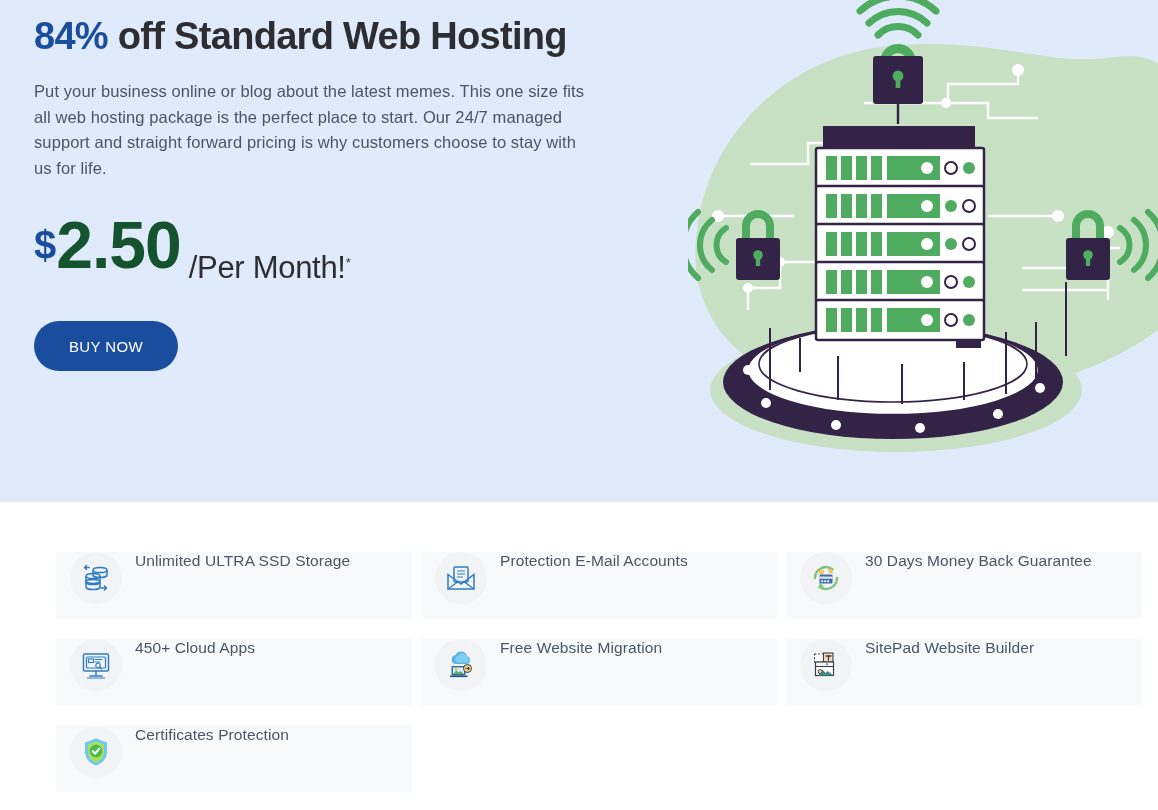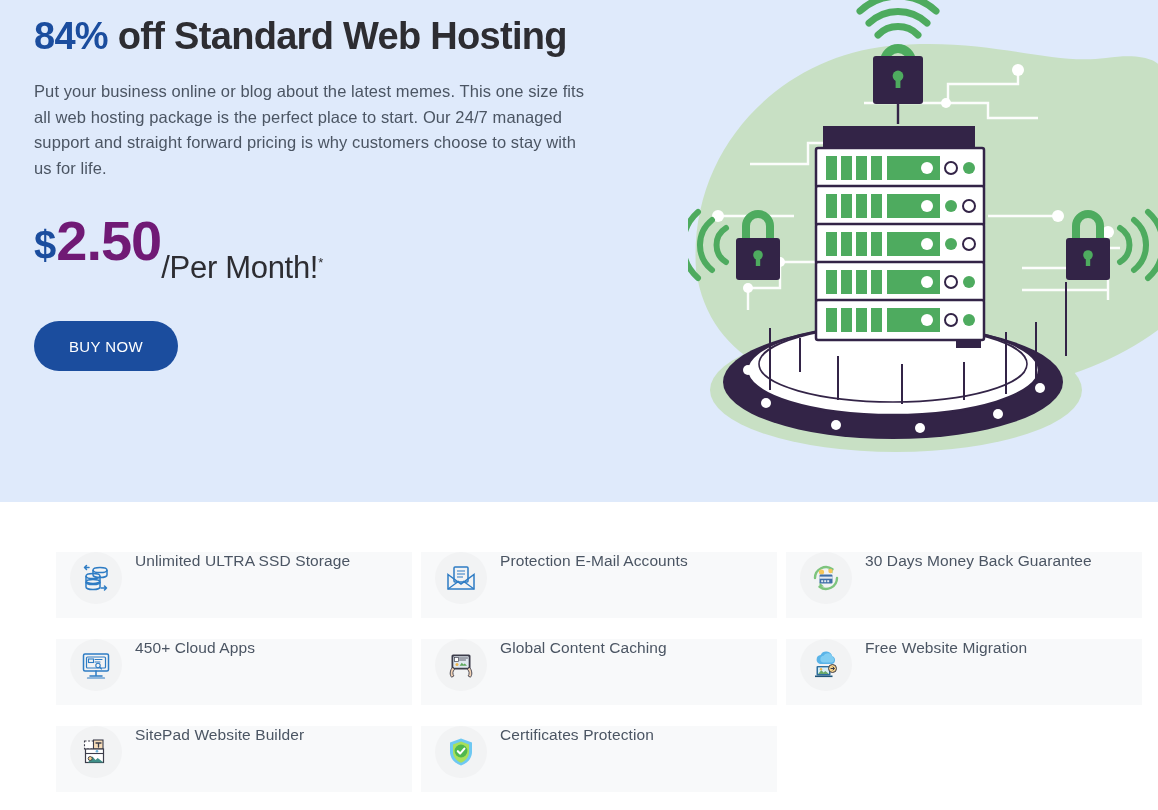--- a/index.html
+++ b/index.html
@@ -50,32 +50,33 @@
     height: 80px;
   }
   .price-currency {
     font-size: 40px;
     font-weight: 700;
     color: #1b4d9e;
     line-height: 1;
     margin-top: 10px;
   }
   .price-amount {
-    font-size: 56px;
+    font-size: 66px;
     font-weight: 700;
-    color: #701a75;
+    color: #14532d;
     line-height: 0.92;
     letter-spacing: -1px;
   }
   .price-period {
     font-size: 31px;
     color: #2d2d32;
     line-height: 1;
     align-self: flex-end;
     margin-bottom: 12px;
+    margin-left: 8px;
     letter-spacing: -0.3px;
   }
   .price-asterisk {
     font-size: 13px;
     vertical-align: super;
     color: #2d2d32;
   }
 
   .buy-btn {
     margin-top: 26px;
@@ -390,35 +391,20 @@
           <path d="M15 10.5h7M15 13h5" stroke-width="1.1" stroke-linecap="round"></path>
           <circle cx="18" cy="16.5" r="2.2" stroke-width="1.1"></circle>
           <path d="M19.7 18.2l1.8 1.8" stroke-width="1.1" stroke-linecap="round"></path>
           <path d="M16 22v4M10 27h12" stroke-linecap="round"></path>
           <path d="M7.5 29h17" stroke-linecap="round" stroke-width="1.2"></path>
         </svg>
       </span>
       <span class="feature-label">450+ Cloud Apps</span>
     </div>
 
-    <div class="feature-card">
-      <span class="feature-icon-wrap">
-        <svg width="32" height="32" viewBox="0 0 32 32" fill="none">
-          <rect x="6.5" y="5.5" width="19" height="15" rx="1.6" fill="#3c3c4a"></rect>
-          <rect x="8.3" y="7.3" width="15.4" height="11.4" rx="0.8" fill="#dfe7ef"></rect>
-          <rect x="9.5" y="8.5" width="4" height="4" fill="#fff" stroke="#3c3c4a" stroke-width="0.7"></rect>
-          <path d="M14.5 9h8M14.5 11h6" stroke="#3c3c4a" stroke-width="0.8" stroke-linecap="round"></path>
-          <path d="M14.6 16.8l2.2-3 1.6 1.8 1.4-1.2 2.2 2.4z" fill="#5da85d"></path>
-          <circle cx="12" cy="15.5" r="1.5" fill="#f0b54d"></circle>
-          <path d="M8 18c-1.6 1.4-2.6 3.3-2.8 6-.1 1.6.4 3 1.4 4.2l2.3-1.3c-.8-1-1.1-2-1-3.3.1-1.2.6-2.2 1.5-3.1z" fill="#f2d2b4" stroke="#3c3c4a" stroke-width="0.9"></path>
-          <path d="M24 18c1.6 1.4 2.6 3.3 2.8 6 .1 1.6-.4 3-1.4 4.2l-2.3-1.3c.8-1 1.1-2 1-3.3-.1-1.2-.6-2.2-1.5-3.1z" fill="#f2d2b4" stroke="#3c3c4a" stroke-width="0.9"></path>
-        </svg>
-      </span>
-      <span class="feature-label">Global Content Caching</span>
-    </div>
 
     <div class="feature-card">
       <span class="feature-icon-wrap">
         <svg width="32" height="32" viewBox="0 0 32 32" fill="none">
           <path d="M10 15a4.6 4.6 0 0 1 .6-9 6.2 6.2 0 0 1 11.6 1.3A4 4 0 0 1 22 15z" fill="#5ab4e8"></path>
           <path d="M13 13.5a3.4 3.4 0 0 1 .5-6.7 4.6 4.6 0 0 1 8.6 1 3 3 0 0 1-.1 5.7z" fill="#81cdf2"></path>
           <rect x="6.5" y="17" width="14" height="9.5" rx="1" fill="#2e6f9e"></rect>
           <rect x="8" y="18.4" width="11" height="6.6" fill="#d6eef8"></rect>
           <path d="M8 25l3.4-3.8 2.2 2.4 1.7-1.6L19 25z" fill="#6aa86a"></path>
           <circle cx="11" cy="20.3" r="1.2" fill="#f0b54d"></circle>

